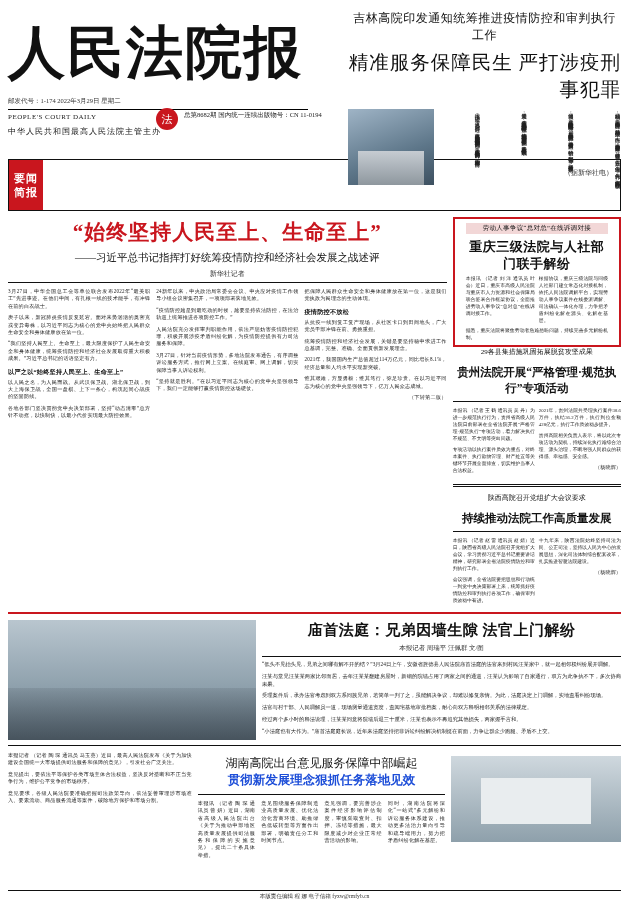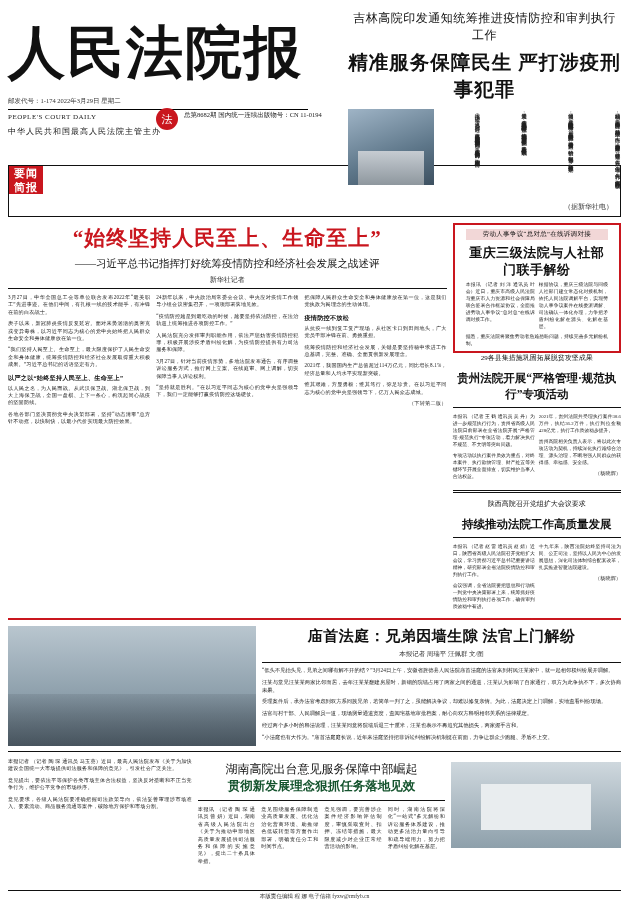--- a/index.html
+++ b/index.html
@@ -33,42 +33,42 @@
   .mast-sub{font-size:8px;color:#111;margin-top:5px;letter-spacing:1px;}
   .mast-logo{
     position:absolute;left:148px;top:104px;width:22px;height:22px;border-radius:50%;
     background:#c9161e;color:#fff;font-size:11px;line-height:22px;text-align:center;
   }
   .mast-issue{position:absolute;left:176px;top:106px;font-size:6.5px;color:#222;line-height:9px;}
 
   .mast-right{flex:1;padding-left:10px;padding-top:6px;}
   .mast-kicker{font-size:12px;text-align:center;color:#111;letter-spacing:.5px;}
   .mast-head{
-    font-size:19.5px;font-weight:bold;text-align:center;margin-top:5px;letter-spacing:1px;
+    font-size:19.5px;font-weight:normal;text-align:right;margin-top:5px;letter-spacing:1px;
   }
   .mast-cols{display:flex;margin-top:6px;gap:5px;}
   .mast-col{
     font-size:5.2px;line-height:7.6px;color:#222;text-align:justify;
     flex:1;
     writing-mode:vertical-rl;
     height:76px;
     letter-spacing:.3px;
   }
   .mast-photo{
     width:86px;height:76px;background:linear-gradient(160deg,#9fb4c6,#5d7689 60%,#3d5060);
     position:relative;flex:none;
   }
   .mast-photo:after{
     content:"";position:absolute;left:10px;bottom:0;width:66px;height:34px;
     background:linear-gradient(180deg,#c6ccd2,#8e979e);
   }
 
   
   .brief{
-    display:flex;border:1px solid #111;margin-top:11px;height:52px;box-sizing:border-box;flex-direction:column;
+    display:flex;border:1px solid #111;margin-top:5px;height:52px;box-sizing:border-box;
   }
   .brief-tag{
     width:34px;background:#c9161e;color:#fff;font-size:11px;font-weight:bold;
     display:flex;flex-direction:column;align-items:center;justify-content:center;line-height:14px;
     letter-spacing:1px;
   }
   .brief-body{flex:1;padding:5px 7px;font-size:8.6px;line-height:14px;text-align:justify;color:#111;}
   .brief-src{text-align:right;font-size:7px;color:#333;margin-top:1px;}
 
   
@@ -119,21 +119,21 @@
   .ps-title{font-size:15px;font-weight:bold;text-align:center;line-height:20px;color:#111;letter-spacing:.5px;}
   .ps-by{font-size:6.5px;text-align:center;color:#333;margin-top:4px;border-bottom:1px solid #111;padding-bottom:3px;}
   .ps-text{font-size:5.3px;line-height:7.8px;text-align:justify;color:#222;margin-top:4px;}
   .ps-text p{margin:0 0 4px;}
 
   
   .bottom{display:flex;gap:6px;margin-top:6px;}
   .bt-left{width:186px;}
   .bt-mid{width:250px;}
   .bt-right{width:170px;}
-  .bt-title{font-size:12.5px;font-weight:bold;text-align:center;line-height:17px;color:#14532d;}
+  .bt-title{font-size:12.5px;font-weight:bold;text-align:center;line-height:17px;color:#1d4ed8;}
   .bt-kicker{font-size:12px;text-align:center;color:#111;margin-top:3px;}
   .court-photo{width:170px;height:86px;background:linear-gradient(180deg,#cfd8de,#8ea0ab);position:relative;margin-top:4px;}
   .court-photo:after{content:"";position:absolute;left:30px;top:22px;width:110px;height:46px;background:#e8ece f;background:#e9edef;}
 
   .footer{
     position:absolute;left:8px;right:8px;bottom:2px;border-top:1px solid #111;
     font-size:5.6px;color:#333;text-align:center;padding-top:2px;
   }
   .redline{border-top:2px solid #c9161e;margin:4px 0;}
 </style>

